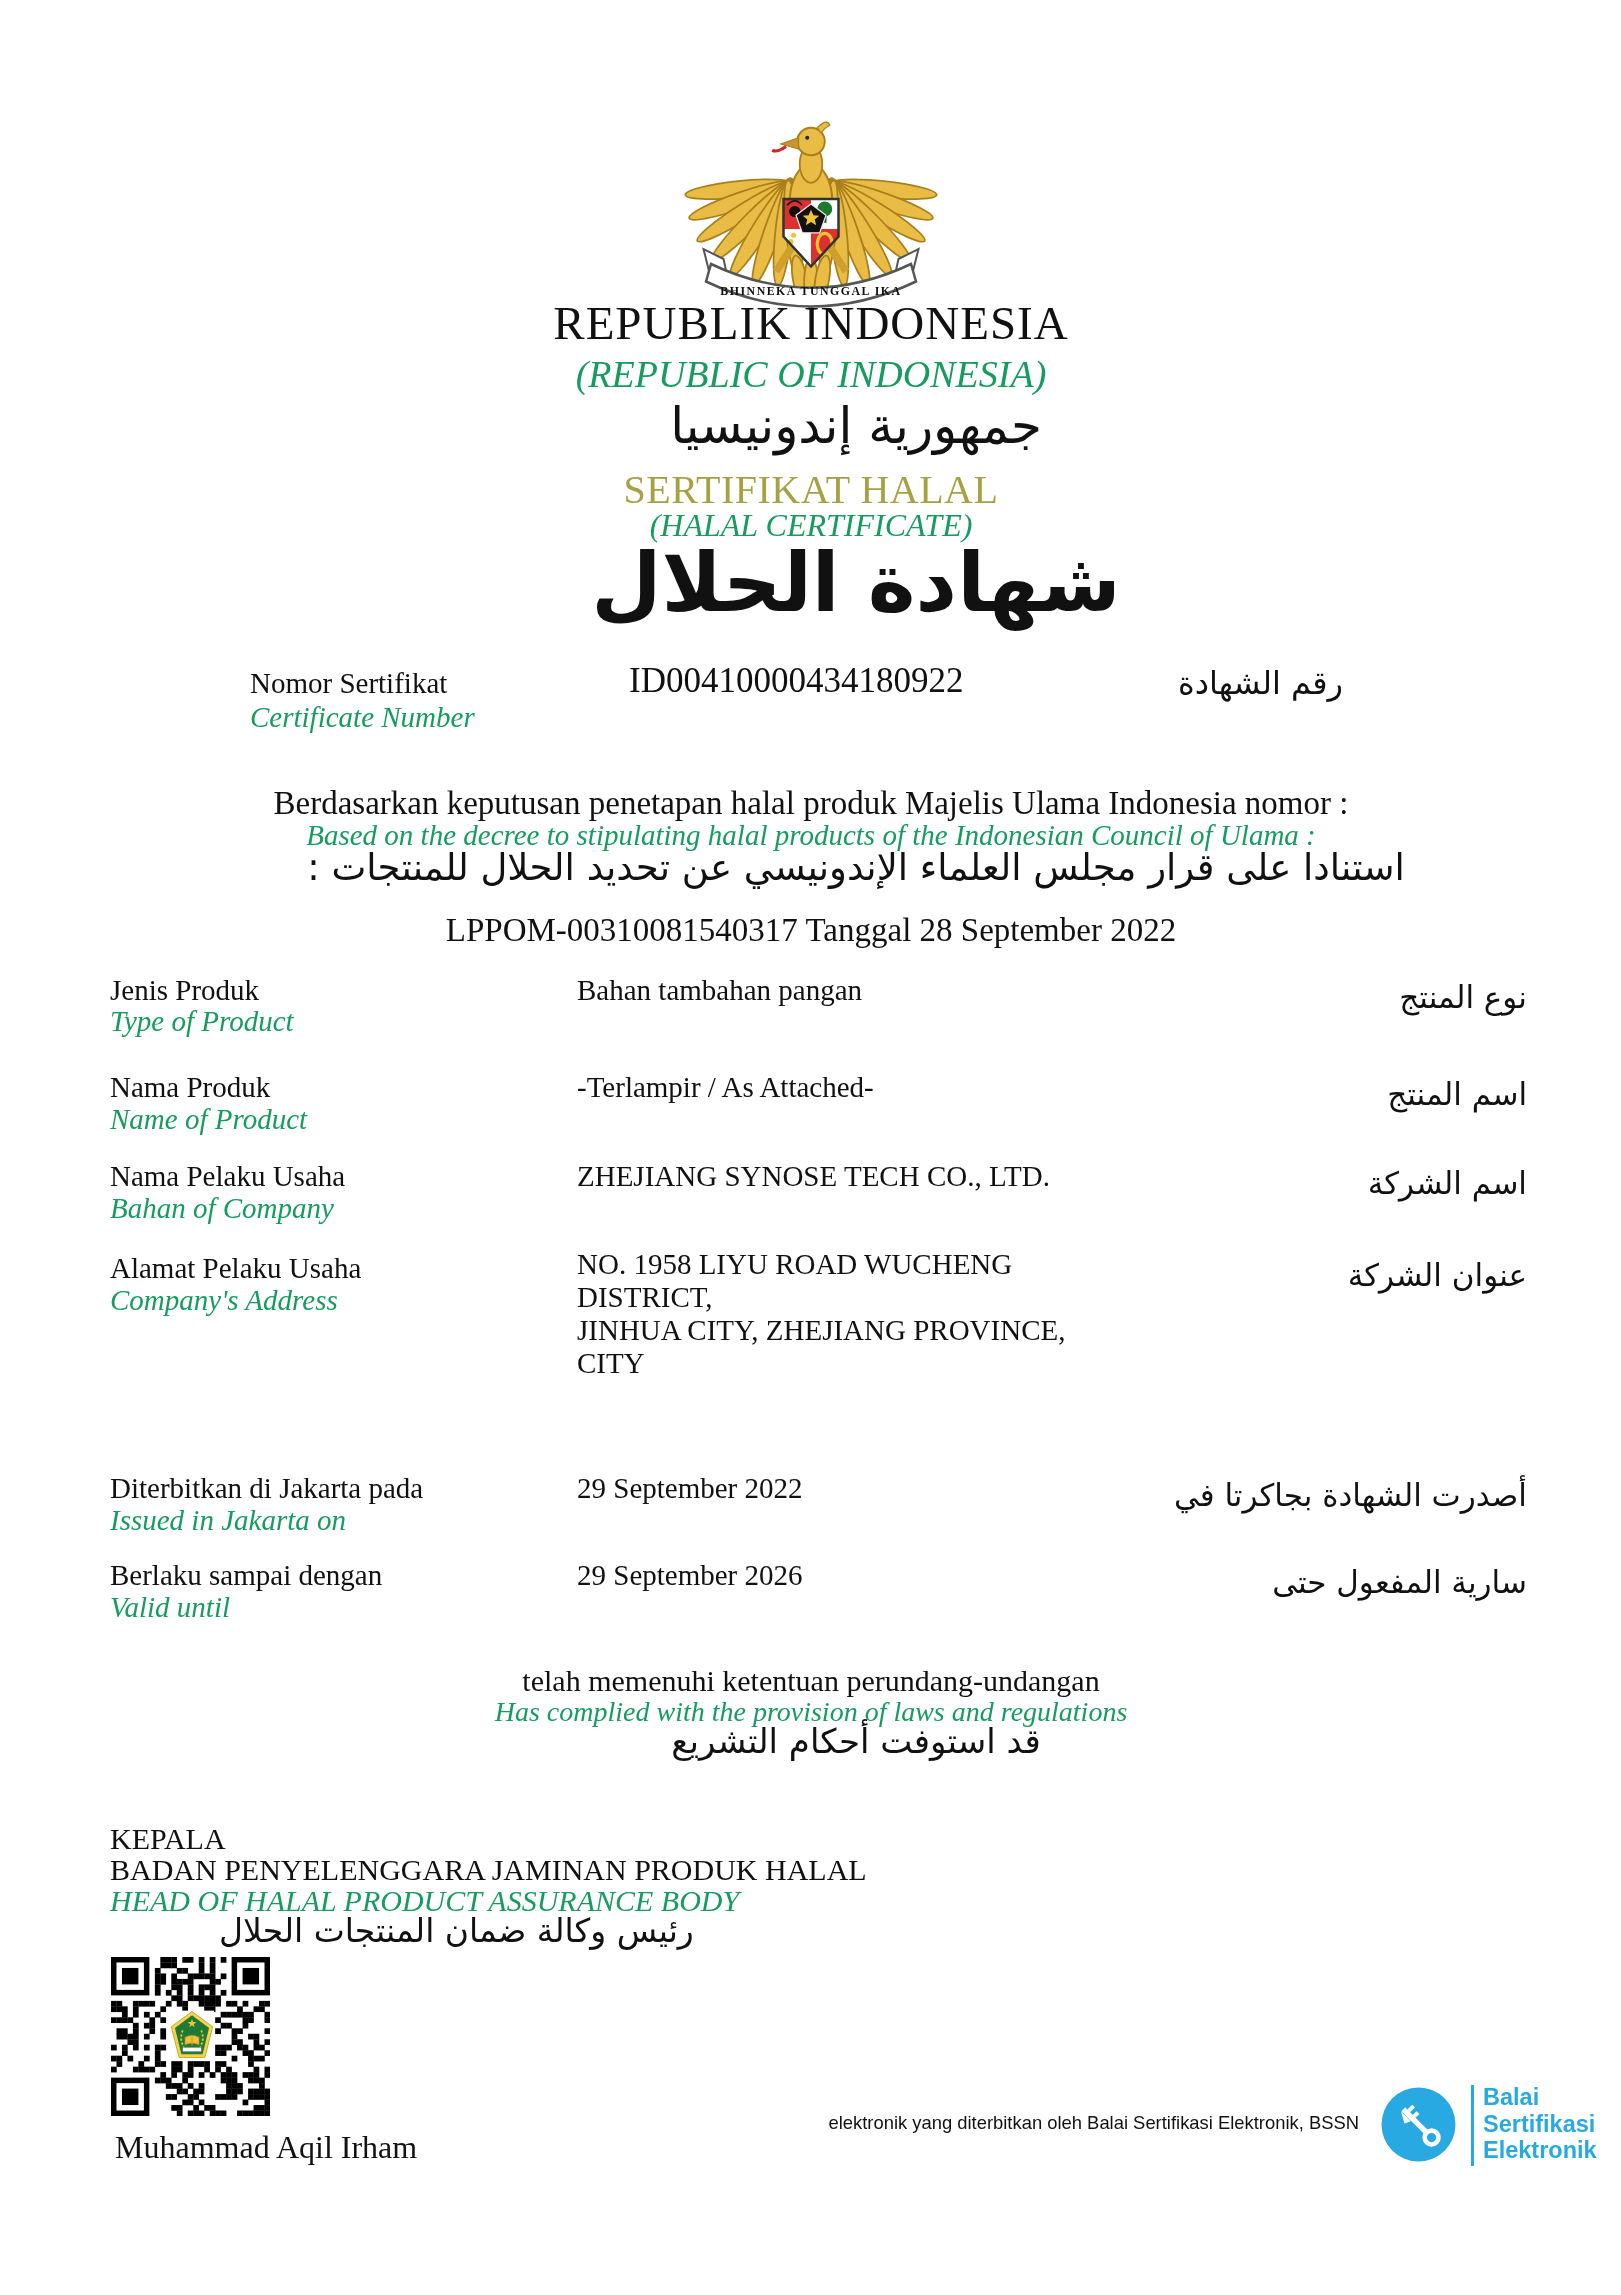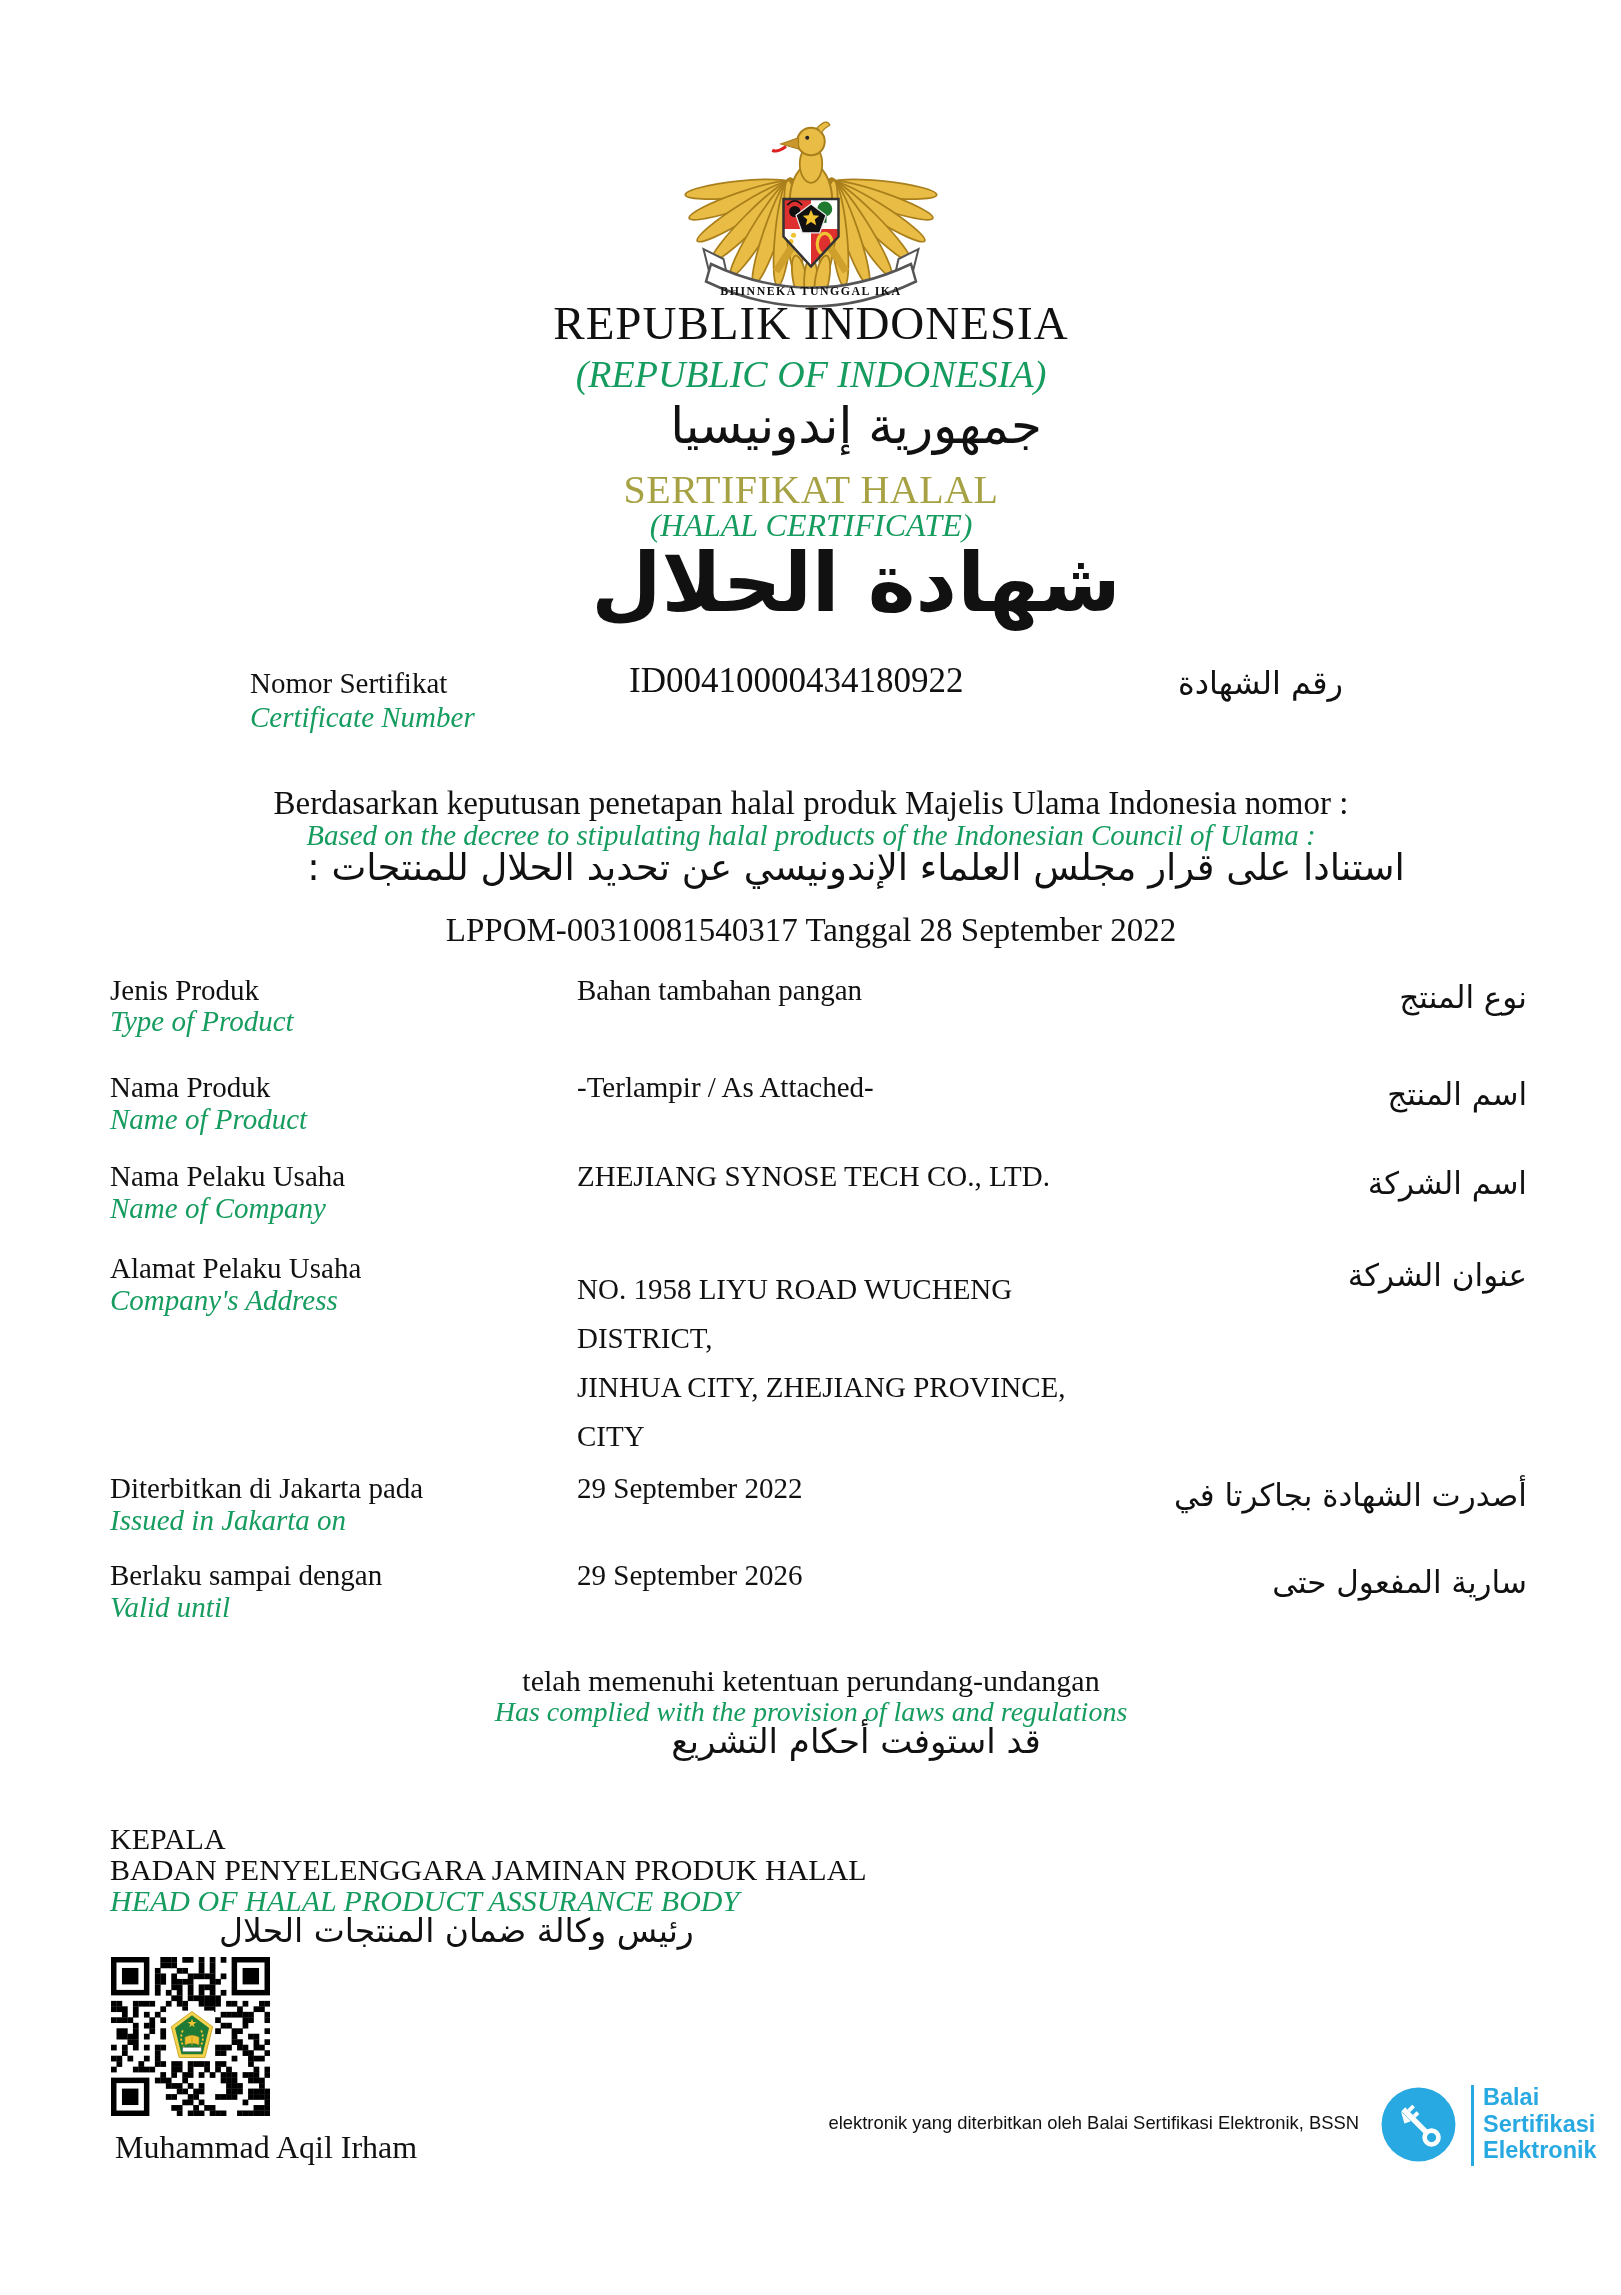--- a/index.html
+++ b/index.html
@@ -27,21 +27,21 @@
   .certnum-ar{right:279px;top:664px;font-size:32px;text-align:right;width:358px;}
   
   .decree-id{top:785px;font-size:33px;}
   .decree-en{top:819px;font-size:29px;}
   .decree-ar{top:846px;font-size:37px;}
   .decree-num{top:912px;font-size:33px;}
   
   .flabel{left:110px;width:450px;font-size:29px;}
   .fgreen{left:110px;width:450px;font-size:29px;}
   .fvalue{left:577px;width:578px;font-size:29px;}
-  .fvlines{line-height:49px;margin-top:17px;}
+  .fvlines{line-height:33px;}
   .farab{right:95px;width:460px;font-size:31px;text-align:right;}
   
   .comp-id{top:1664px;font-size:30px;}
   .comp-en{top:1696px;font-size:28px;}
   .comp-ar{top:1721px;font-size:34px;}
   
   .sig{left:110px;font-size:30px;}
   .sig-ar{left:174px;top:1911px;font-size:33px;}
   .sig-name{left:115px;top:2129px;font-size:32px;}
   
@@ -171,21 +171,21 @@
   <div class="abs fgreen green" style="top:1005px">Type of Product</div>
   <div class="abs fvalue" style="top:974px">Bahan tambahan pangan</div>
   <div class="abs farab ar" dir="rtl" style="top:979px">نوع المنتج</div>
 
   <div class="abs flabel" style="top:1071px">Nama Produk</div>
   <div class="abs fgreen green" style="top:1103px">Name of Product</div>
   <div class="abs fvalue" style="top:1071px">-Terlampir / As Attached-</div>
   <div class="abs farab ar" dir="rtl" style="top:1076px">اسم المنتج</div>
 
   <div class="abs flabel" style="top:1160px">Nama Pelaku Usaha</div>
-  <div class="abs fgreen green" style="top:1192px">Name of Company</div>
+  <div class="abs fgreen green" style="top:1192px">Bahan of Company</div>
   <div class="abs fvalue" style="top:1160px">ZHEJIANG SYNOSE TECH CO., LTD.</div>
   <div class="abs farab ar" dir="rtl" style="top:1165px">اسم الشركة</div>
 
   <div class="abs flabel" style="top:1252px">Alamat Pelaku Usaha</div>
   <div class="abs fgreen green" style="top:1284px">Company's Address</div>
   <div class="abs fvalue fvlines" style="top:1248px">
     <div>NO. 1958 LIYU ROAD WUCHENG DISTRICT,</div>
     <div>JINHUA CITY, ZHEJIANG PROVINCE,</div>
     <div>CITY</div>
   </div>

